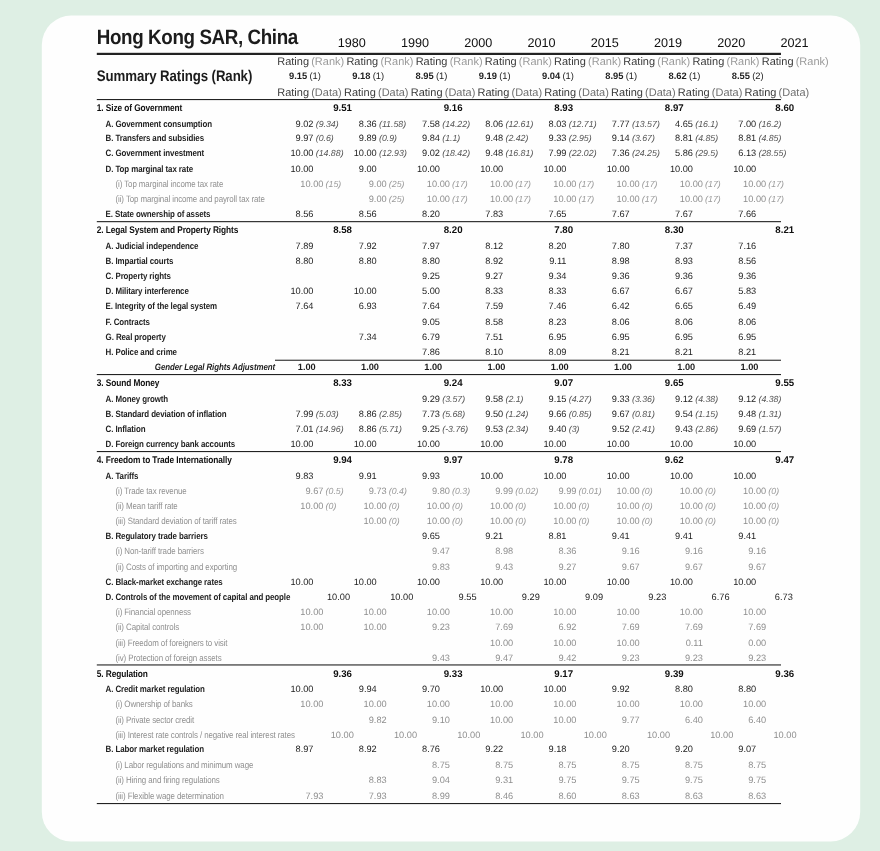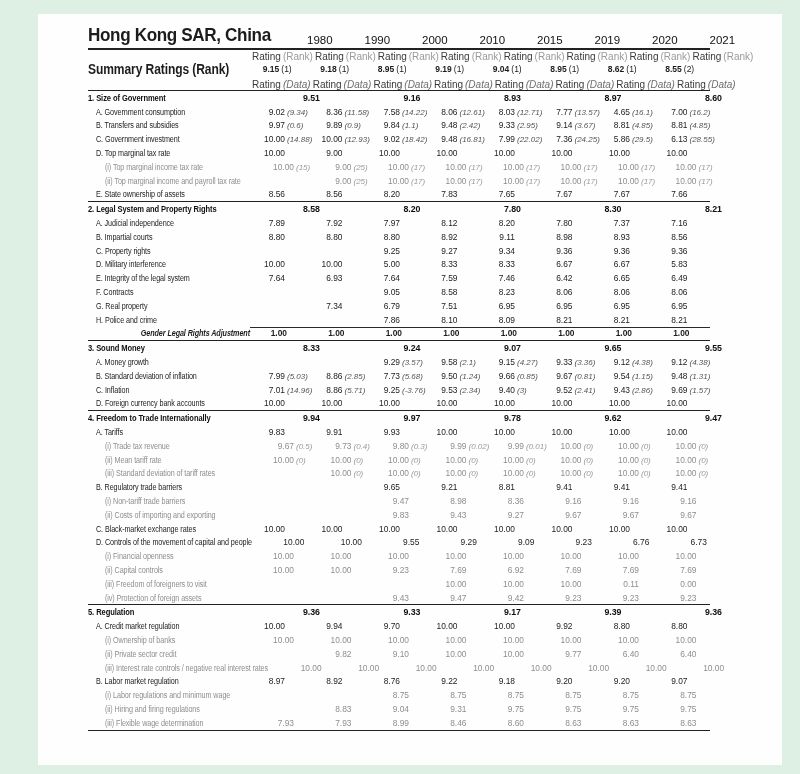--- a/index.html
+++ b/index.html
@@ -6,53 +6,54 @@
   body{
     width:800px;height:774px;position:relative;
     background:#deefe4;
     font-family:"Liberation Sans", sans-serif;
     color:#1c1c1c;
     overflow:hidden;
   }
   .sheet{
     position:absolute;left:38px;top:14px;width:744px;height:751px;
     background:#fefefe;
+    border-radius:27px;
   }
   .table{
     position:absolute;left:50px;top:6px;width:622px;
   }
   .row{display:flex;align-items:flex-end;}
   .label{flex:0 0 162px;overflow:visible;white-space:nowrap;}
   .cell{flex:0 0 57.5px;display:flex;align-items:baseline;white-space:nowrap;}
   .ltxt{display:inline-block;transform:scaleX(0.86);transform-origin:left center;letter-spacing:-0.1px;}
 
   
   .title-row{height:26px;border-bottom:2px solid #222;align-items:flex-end;padding-bottom:2px;}
   .title{font-size:19px;font-weight:800;letter-spacing:-0.4px;transform:scaleX(0.9);transform-origin:left bottom;white-space:nowrap;}
   .year{flex:0 0 57.5px;text-align:center;font-size:11.5px;font-weight:normal;color:#111;}
 
   
   .subhead{height:12px;align-items:center;font-size:10px;}
   .subhead .cell{padding-left:2px;}
   .sh-w{color:#3a3a3a;}
   .sh-q{color:#9a9a9a;margin-left:2px;}
-  .sh-q.it{font-style:italic;color:#6f6f6f;}
+  .sh-q.it{color:#6f6f6f;}
 
   
   .summary-row{height:13px;align-items:center;font-size:8.5px;margin-bottom:3px;}
   .summary-row .label{font-weight:bold;font-size:14px;}
   .summary-row .r{font-weight:bold;}
 
   
   .brow{height:13.8px;align-items:center;font-size:8.4px;}
   .brow .r{flex:0 0 27px;text-align:right;}
   .brow .p{margin-left:2px;font-style:italic;font-size:8px;color:#555;}
   .brow.section{font-weight:bold;font-size:8.8px;border-top:1.5px solid #222;color:#0f0f0f;gap:43px;}
   .brow.item{color:#222;}
-  .brow.item .label{padding-left:8px;}
+  .brow.item .label{padding-left:8px;font-weight:bold;}
   .brow.sub{color:#8e8e8e;}
   .brow.sub .label{padding-left:17px;}
   .brow.sub .p{color:#9b9b9b;}
   .brow.adjust{position:relative;font-weight:bold;}
   .brow.adjust::before{content:"";position:absolute;left:162px;right:0;top:0;height:1px;background:#2a2a2a;}
   .brow.adjust .label{text-align:right;padding-right:10px;}
   .brow.adjust .ltxt{transform-origin:right center;font-style:italic;}
   .r{text-align:right;flex:0 0 27px;}
   .p{margin-left:2px;}
   .table-bottom-rule{height:0;border-top:1.5px solid #222;}

